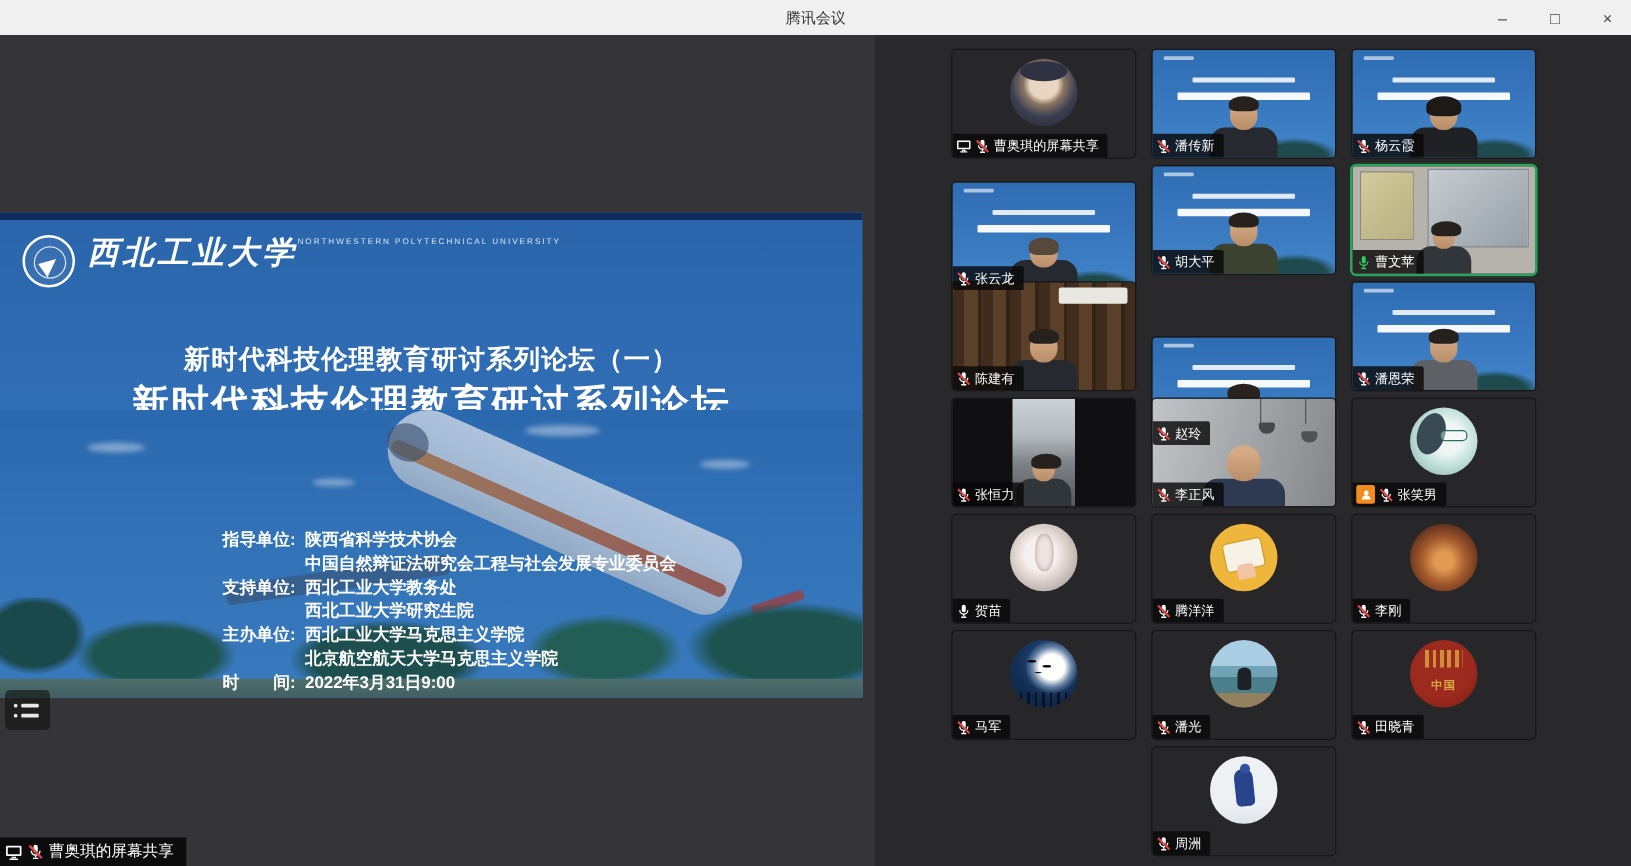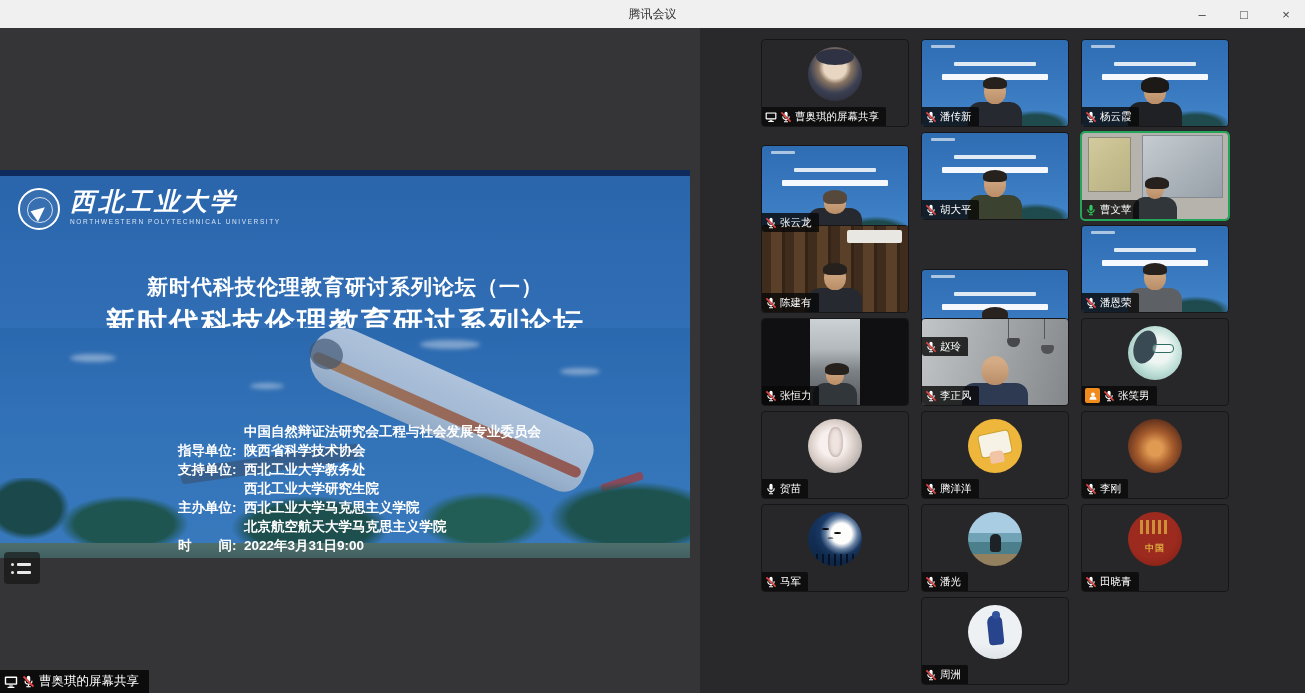--- a/index.html
+++ b/index.html
@@ -39,21 +39,21 @@
   .slide-topstrip { position:absolute; left:0; top:0; width:100%; height:6px; background:#0f2a5c; }
 
   .uni { position:absolute; left:18px; top:18px; display:flex; align-items:flex-start; gap:10px; }
   .emblem { width:42px; height:42px; border:2px solid #fff; border-radius:50%;
     position:relative; background:rgba(255,255,255,.06); }
   .emblem::before { content:""; position:absolute; left:7px; top:7px; width:24px; height:24px;
     border:1px solid rgba(255,255,255,.8); border-radius:50%; }
   .emblem::after { content:""; position:absolute; left:13px; top:16px; width:0; height:0;
     border-left:14px solid #fff; border-top:5px solid transparent; border-bottom:8px solid transparent;
     transform:rotate(-35deg); }
-  .uni-names { display:flex; flex-direction:column; }
+  .uni-names { display:flex; }
   .uni-cn { font-family:"DejaVu Serif","Liberation Serif",serif; font-style:italic; font-weight:bold;
     font-size:25px; color:#fff; letter-spacing:3px; line-height:1.1; }
   .uni-en { font-size:6.5px; color:#d7e4f4; letter-spacing:1.6px; margin-top:2px; }
 
   .slide-title1 { position:absolute; left:0; right:0; top:103px; text-align:center;
     font-size:21px; font-weight:bold; color:#fff; letter-spacing:1px; }
   .slide-title2 { position:absolute; left:0; right:0; top:133px; text-align:center;
     font-size:30px; font-weight:bold; color:#fff; letter-spacing:2px; }
 
   
@@ -257,26 +257,26 @@
         </div>
         <div class="wing"></div>
         <div class="wingtip"></div>
         <div class="trees"></div>
         <div class="ground"></div>
         <div class="photo-tint"></div>
       </div>
 
       <div class="info">
         <div class="info-row">
+          <span class="info-label">指导单位:</span>
+          <span class="info-text">陕西省科学技术协会</span>
+        </div>
+        <div class="info-row">
           <span class="info-label"></span>
           <span class="info-text">中国自然辩证法研究会工程与社会发展专业委员会</span>
-        </div>
-        <div class="info-row">
-          <span class="info-label">指导单位:</span>
-          <span class="info-text">陕西省科学技术协会</span>
         </div>
         <div class="info-row">
           <span class="info-label">支持单位:</span>
           <span class="info-text">西北工业大学教务处</span>
         </div>
         <div class="info-row">
           <span class="info-label"></span>
           <span class="info-text">西北工业大学研究生院</span>
         </div>
         <div class="info-row">

